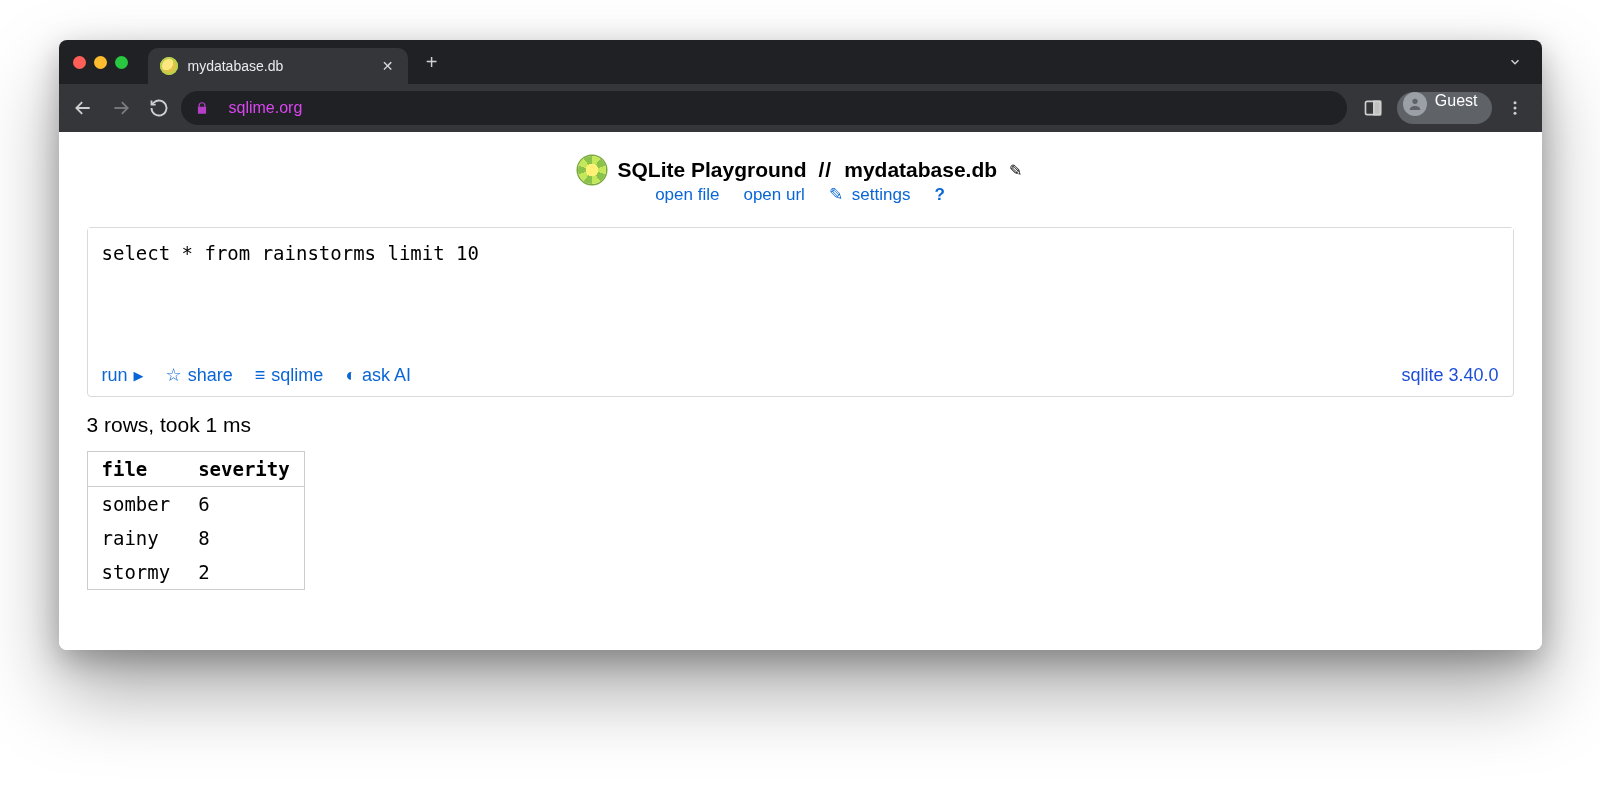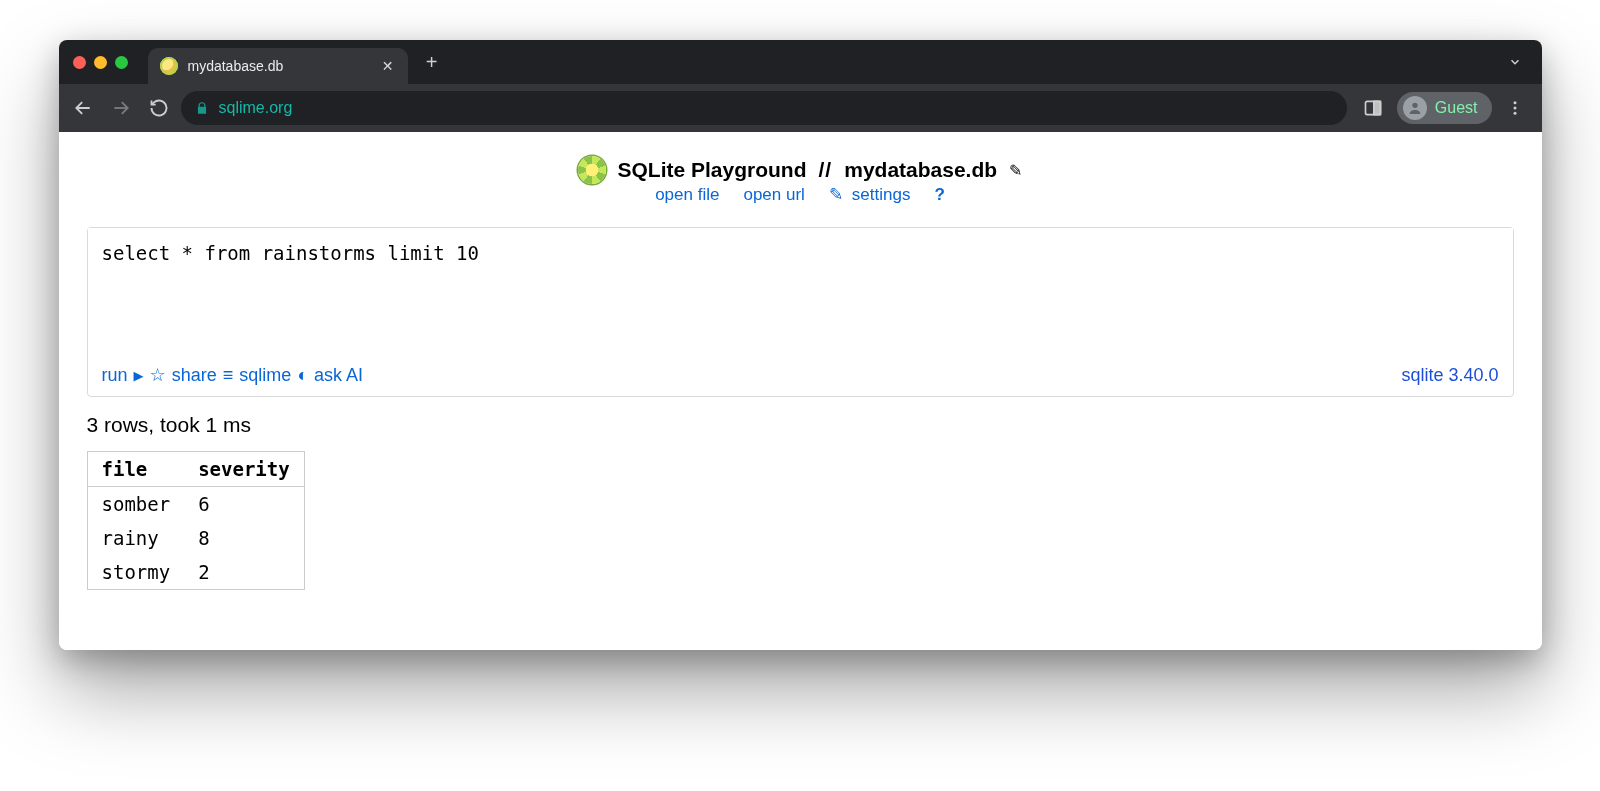--- a/index.html
+++ b/index.html
@@ -83,35 +83,35 @@
   .nav-icons { display: flex; align-items: center; gap: 18px; color:#cfcfcf; }
   .nav-icons .ico { cursor: pointer; display:flex; align-items:center; }
   .nav-icons .ico.disabled { opacity: .45; cursor: default; }
   .omnibox {
     flex: 1;
     height: 34px;
     background: #202124;
     border-radius: 18px;
     display: flex;
     align-items: center;
-    gap: 10px;
+    gap: 20px;
     padding: 0 14px;
-    color: #14b8a6;
+    color: #d946ef;
     font-size: 16px;
   }
   .omnibox .lock { opacity: .8; display:flex; }
   .right-icons { display: flex; align-items: center; gap: 10px; color:#cfcfcf; }
   .panel-icon, .kebab { cursor: pointer; padding: 4px; display:flex; }
   .guest-pill {
     background: #5f6368;
     height: 32px;
     border-radius: 16px;
-    display: flex; align-items: center; gap: 8px;
+    display: flex; align-items: flex-start; gap: 8px;
     padding: 0 14px 0 6px;
-    color: #86efac;
+    color: #ffffff;
     cursor: pointer;
   }
   .guest-pill .avatar {
     width: 24px; height: 24px; border-radius: 50%;
     background: #9aa0a6;
     display:flex; align-items:center; justify-content:center;
   }
   
   .page {
     background: #fff;
@@ -162,21 +162,21 @@
     font-family: ui-monospace, SFMono-Regular, Menlo, Consolas, monospace;
     font-size: 19px;
     line-height: 1.45;
   }
   .editor-footer {
     display: flex;
     align-items: center;
     justify-content: space-between;
     padding: 10px 14px 10px 14px;
   }
-  .ef-left { display:flex; gap: 6px; }
+  .ef-left { display:flex; gap: 22px; }
   .ef-left a {
     color: #0a66d6;
     text-decoration: none;
     font-size: 18px;
     cursor: pointer;
     display: inline-flex;
     align-items: center;
     gap: 6px;
   }
   .ef-right { color: #1d4ed8; font-size: 18px; }

